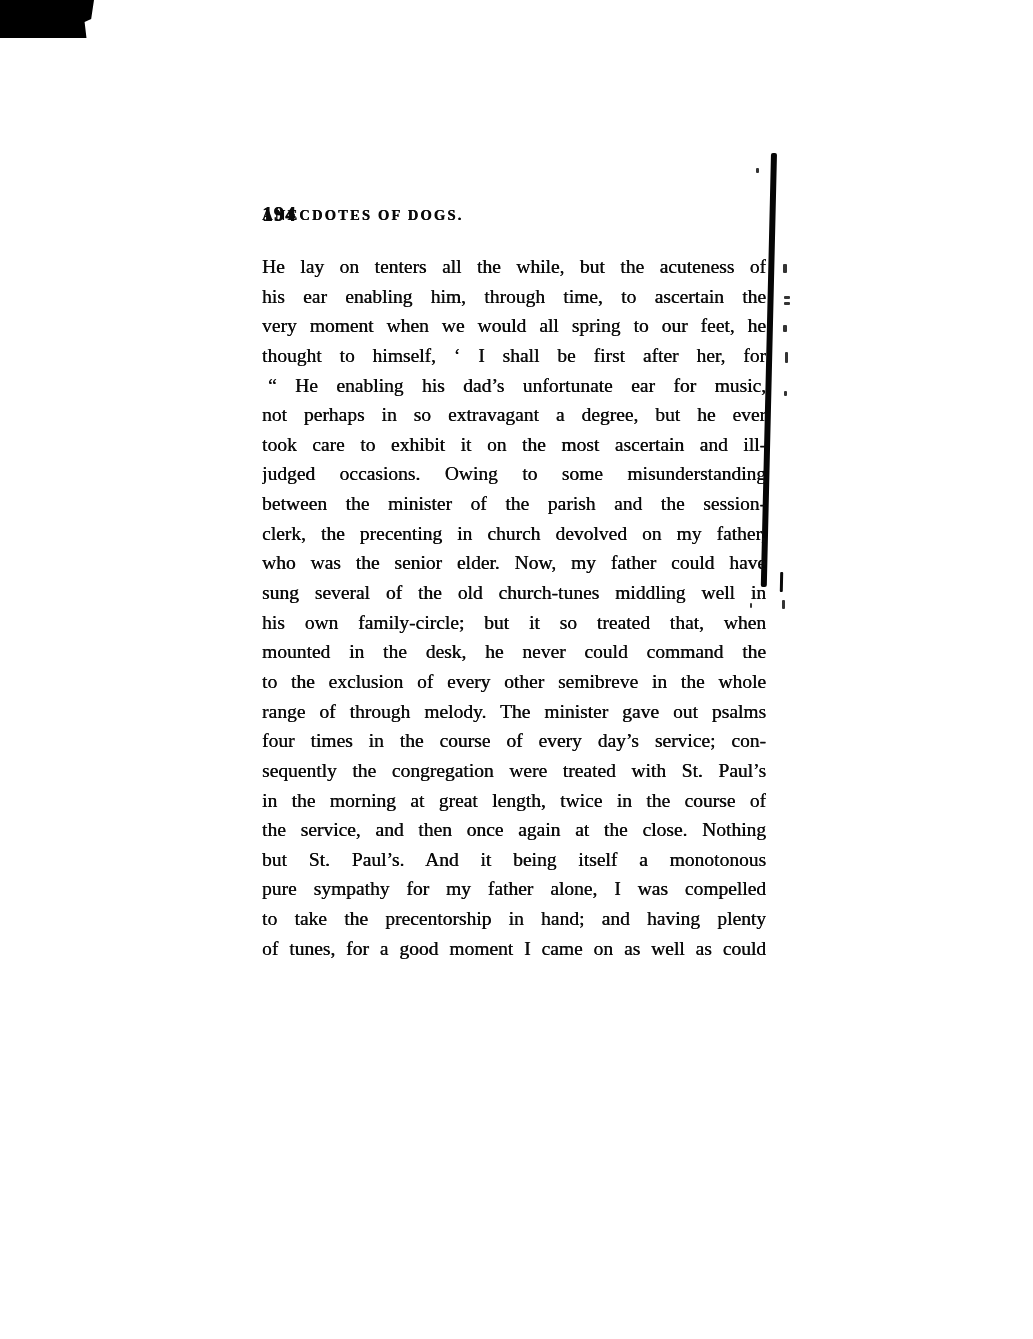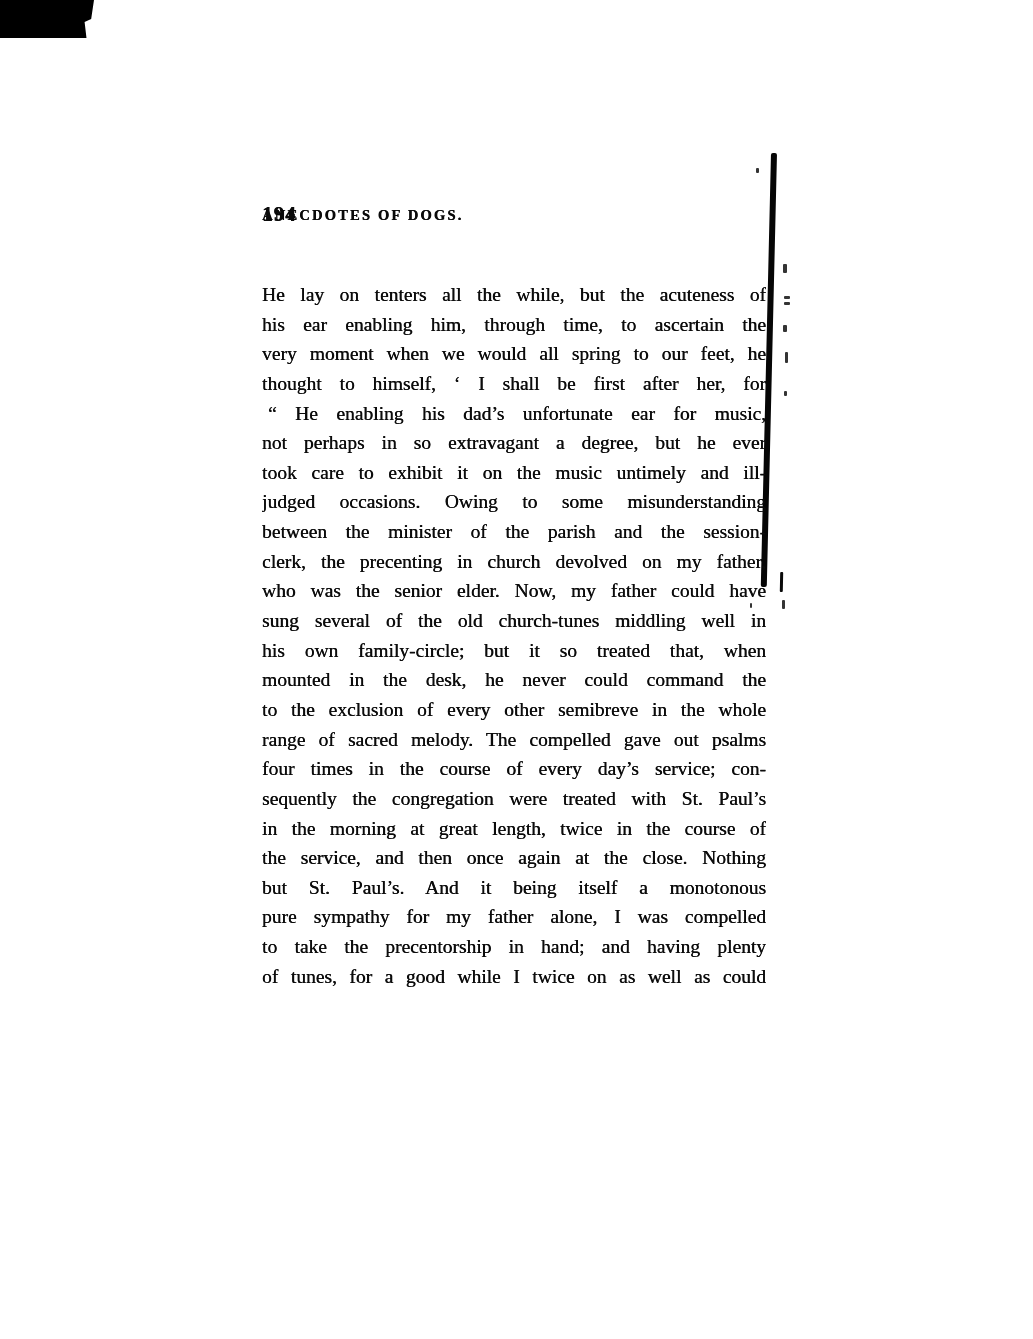--- a/index.html
+++ b/index.html
@@ -63,21 +63,20 @@
     white-space: nowrap;
   }
   
   .text-block {
     position: absolute; left: 262px; top: 252px;
     width: 504px;
     font-size: 19.5px;
     line-height: 29.65px;
     color: #0c0c0c;
     text-shadow: 0.35px 0 0 currentColor;
-    margin-top: 28px;
   }
   .para { margin: 0; }
   .line {
     text-align: justify;
     text-align-last: justify;
     height: 29.65px;
     overflow: hidden;
   }
   .line.para-end { text-align-last: left; }
   .line.indent { text-indent: 6px; }
@@ -108,34 +107,34 @@
   <div class="text-block">
       <div class="para">
         <div class="line">He lay on tenters all the while, but the acuteness of</div>
         <div class="line">his ear enabling him, through time, to ascertain the</div>
         <div class="line">very moment when we would all spring to our feet, he</div>
         <div class="line">thought to himself, ‘ I shall be first after her, for</div>
       </div>
       <div class="para">
         <div class="line indent">“ He enabling his dad’s unfortunate ear for music,</div>
         <div class="line">not perhaps in so extravagant a degree, but he ever</div>
-        <div class="line">took care to exhibit it on the music untimely and ill-</div>
+        <div class="line">took care to exhibit it on the most ascertain and ill-</div>
         <div class="line">judged occasions.  Owing to some misunderstanding</div>
         <div class="line">between the minister of the parish and the session-</div>
         <div class="line">clerk, the precenting in church devolved on my father,</div>
         <div class="line">who was the senior elder.  Now, my father could have</div>
         <div class="line">sung several of the old church-tunes middling well in</div>
         <div class="line">his own family-circle; but it so treated that, when</div>
         <div class="line">mounted in the desk, he never could command the</div>
         <div class="line">to the exclusion of every other semibreve in the whole</div>
-        <div class="line">range of sacred melody.  The compelled gave out psalms</div>
+        <div class="line">range of through melody.  The minister gave out psalms</div>
         <div class="line">four times in the course of every day’s service; con-</div>
         <div class="line">sequently the congregation were treated with St. Paul’s</div>
         <div class="line">in the morning at great length, twice in the course of</div>
         <div class="line">the service, and then once again at the close.  Nothing</div>
         <div class="line">but St. Paul’s.  And it being itself a monotonous</div>
         <div class="line">pure sympathy for my father alone, I was compelled</div>
         <div class="line">to take the precentorship in hand; and having plenty</div>
-        <div class="line">of tunes, for a good while I twice on as well as could</div>
+        <div class="line">of tunes, for a good moment I came on as well as could</div>
       </div>
     </div>
 
 </div>
 
 </body></html>

